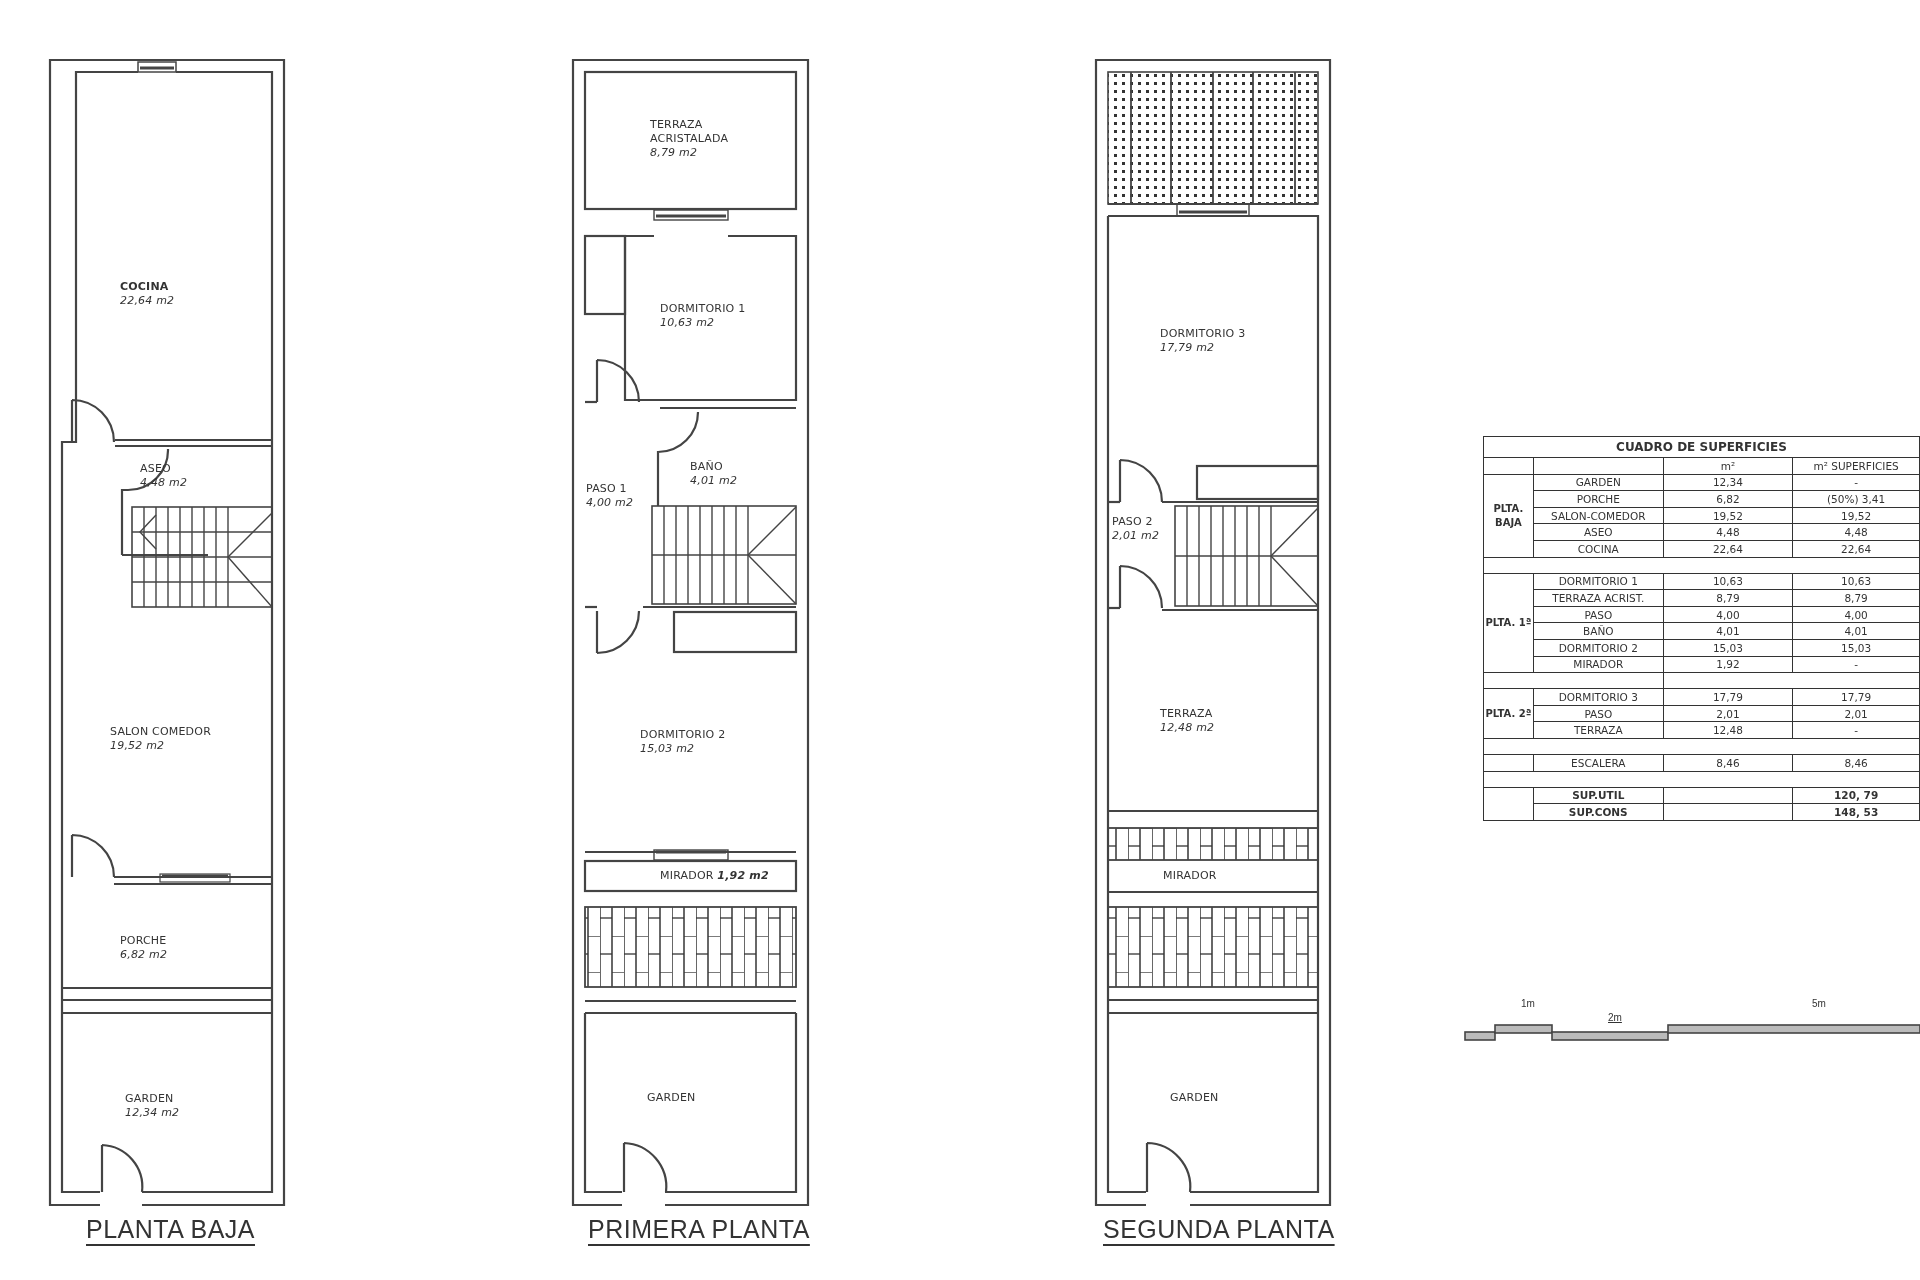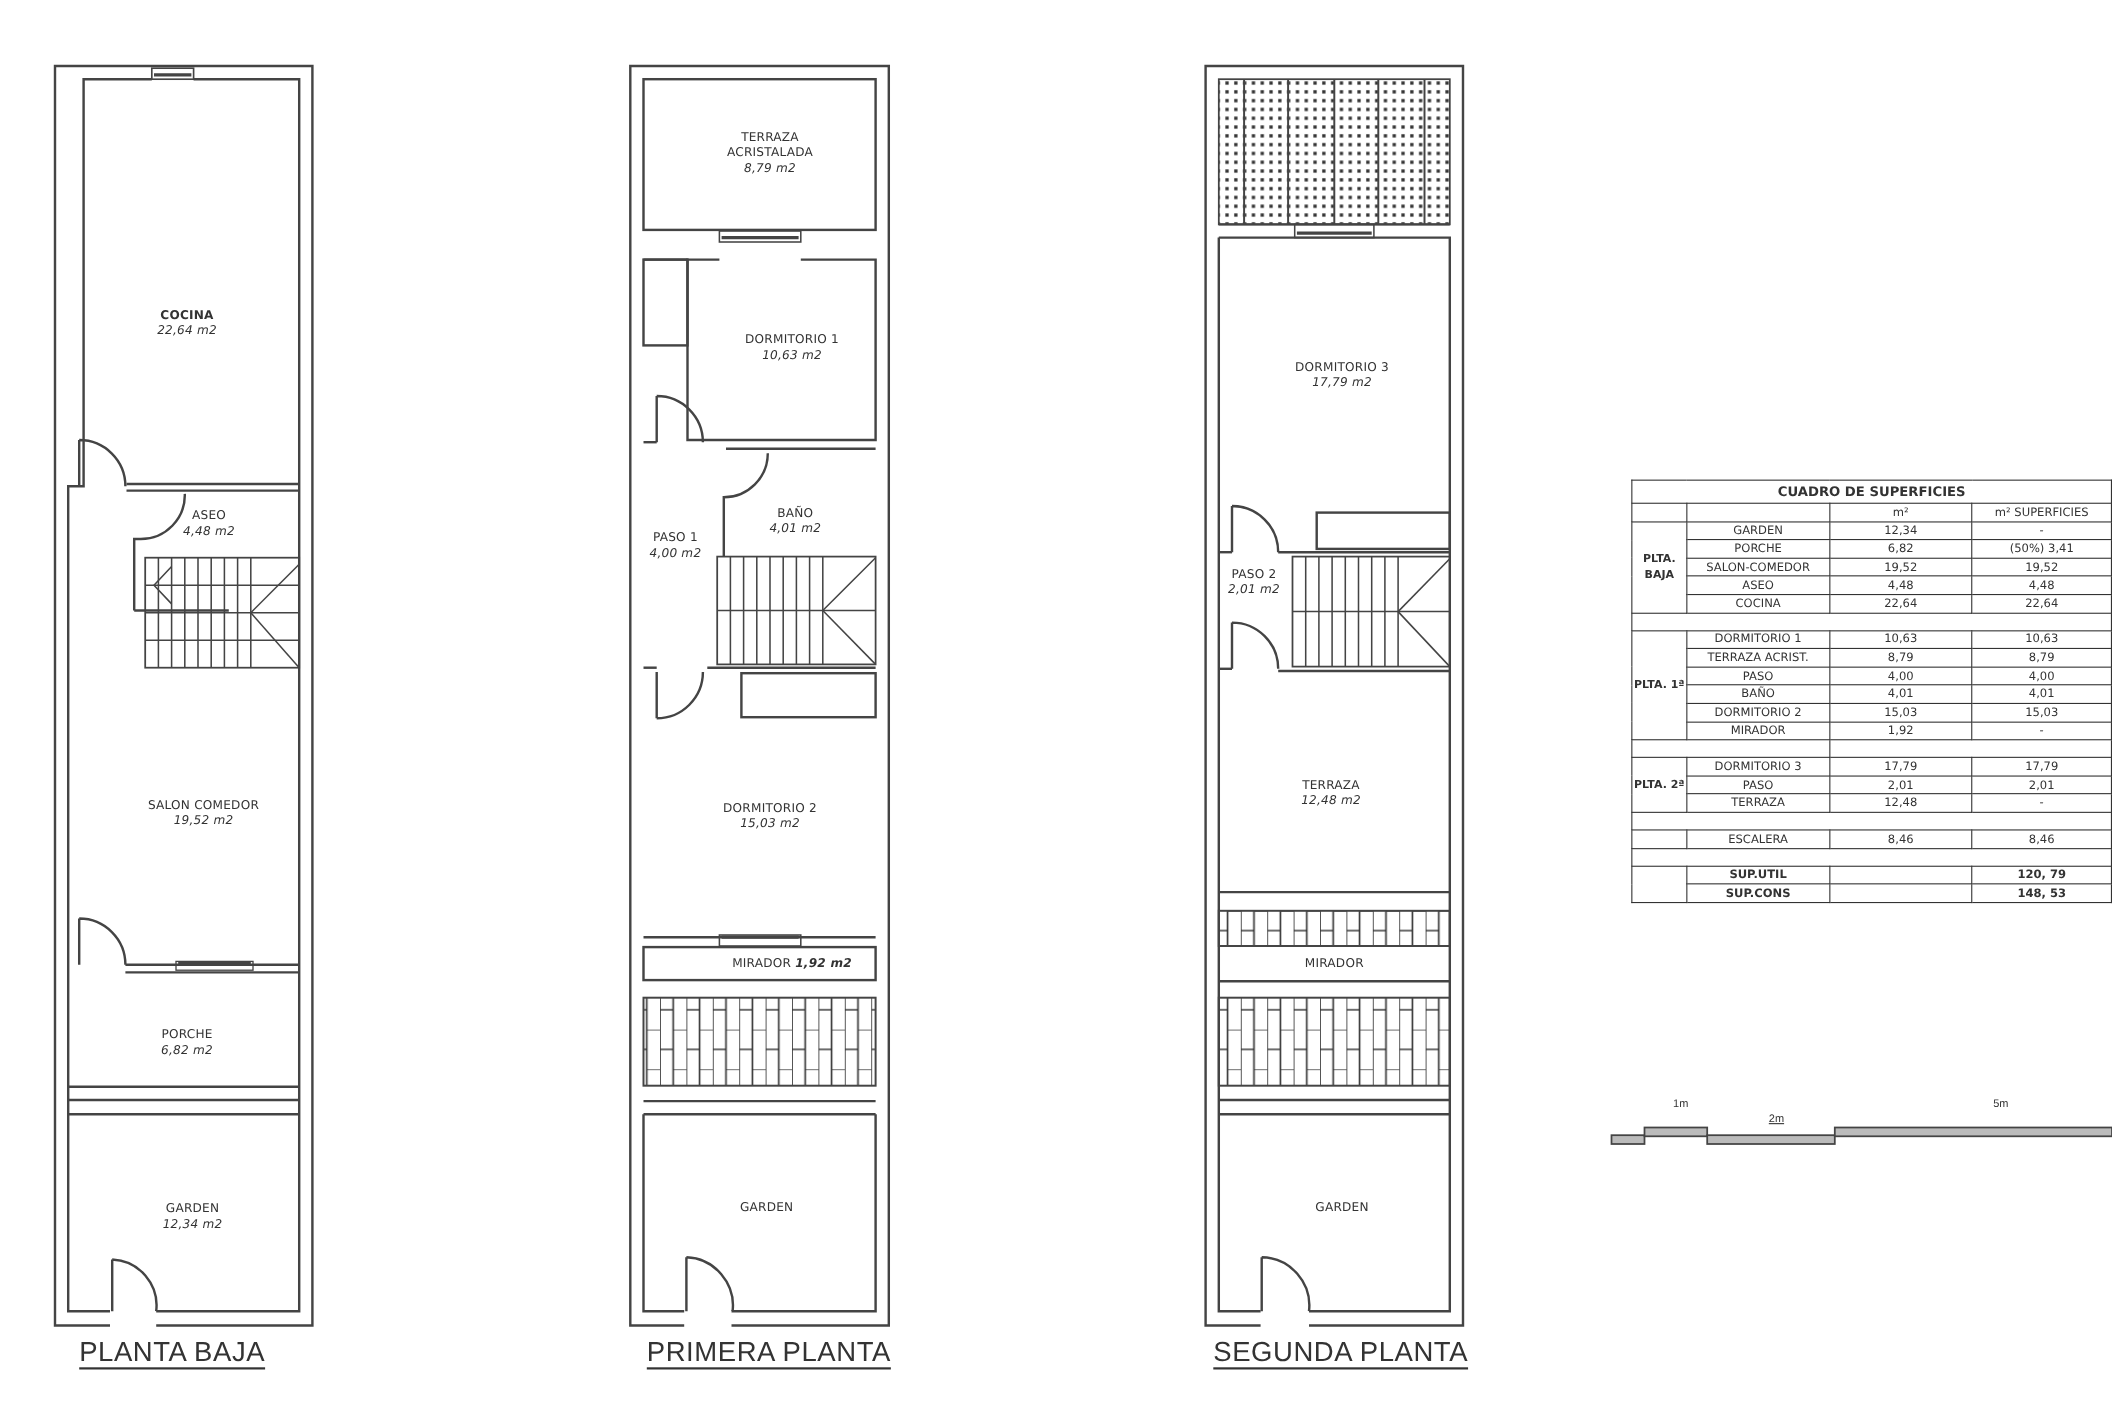--- a/index.html
+++ b/index.html
@@ -1,18 +1,18 @@
 <!DOCTYPE html>
 <html><head>
 <meta charset="utf-8">
 <style>
   html,body{margin:0;padding:0;background:#fff;}
   body{width:1920px;height:1280px;position:relative;overflow:hidden;font-family:"Liberation Sans",sans-serif;color:#222;}
   svg{position:absolute;left:0;top:0;}
-  .lbl{position:absolute;text-align:center;font-family:"DejaVu Sans",sans-serif;font-size:11px;color:#333;line-height:14px;letter-spacing:0.2px;}
+  .lbl{position:absolute;font-family:"DejaVu Sans",sans-serif;font-size:11px;color:#333;line-height:14px;letter-spacing:0.2px;}
   .lbl .area{font-style:italic;display:block;}
   .title{position:absolute;font-family:"Liberation Sans",sans-serif;font-size:25px;color:#333;text-decoration:underline;text-underline-offset:6px;letter-spacing:0.5px;}
   table.sup{position:absolute;left:1483px;top:436px;width:437px;border-collapse:collapse;font-family:"DejaVu Sans",sans-serif;font-size:10.5px;color:#333;}
   table.sup td{border:1.6px solid #333;text-align:center;height:15.6px;padding:0;line-height:14px;}
   table.sup td.grp{font-weight:bold;font-size:10px;text-align:center;}
   table.sup td.head{font-weight:bold;font-size:12px;height:20px;}
   table.sup td.bold{font-weight:bold;}
   table.sup tr.spacer td{height:15px;}
   .scale-lbl{position:absolute;font-family:"Liberation Sans",sans-serif;font-size:10px;color:#333;}
 </style>
@@ -203,21 +203,21 @@
   <span class="area">19,52 m2</span>
 </div>
 <div class="lbl" style="left:120px;top:934px;width:100px;">
   <span>PORCHE</span>
   <span class="area">6,82 m2</span>
 </div>
 <div class="lbl" style="left:125px;top:1092px;width:100px;">
   <span>GARDEN</span>
   <span class="area">12,34 m2</span>
 </div>
-<div class="title" style="left:72px;top:1215px;">PLANTA BAJA</div>
+<div class="title" style="left:86px;top:1215px;">PLANTA BAJA</div>
 
 <div class="lbl" style="left:650px;top:118px;width:100px;">
   <span>TERRAZA ACRISTALADA</span>
   <span class="area">8,79 m2</span>
 </div>
 <div class="lbl" style="left:660px;top:302px;width:120px;">
   <span>DORMITORIO 1</span>
   <span class="area">10,63 m2</span>
 </div>
 <div class="lbl" style="left:690px;top:460px;width:66px;">

